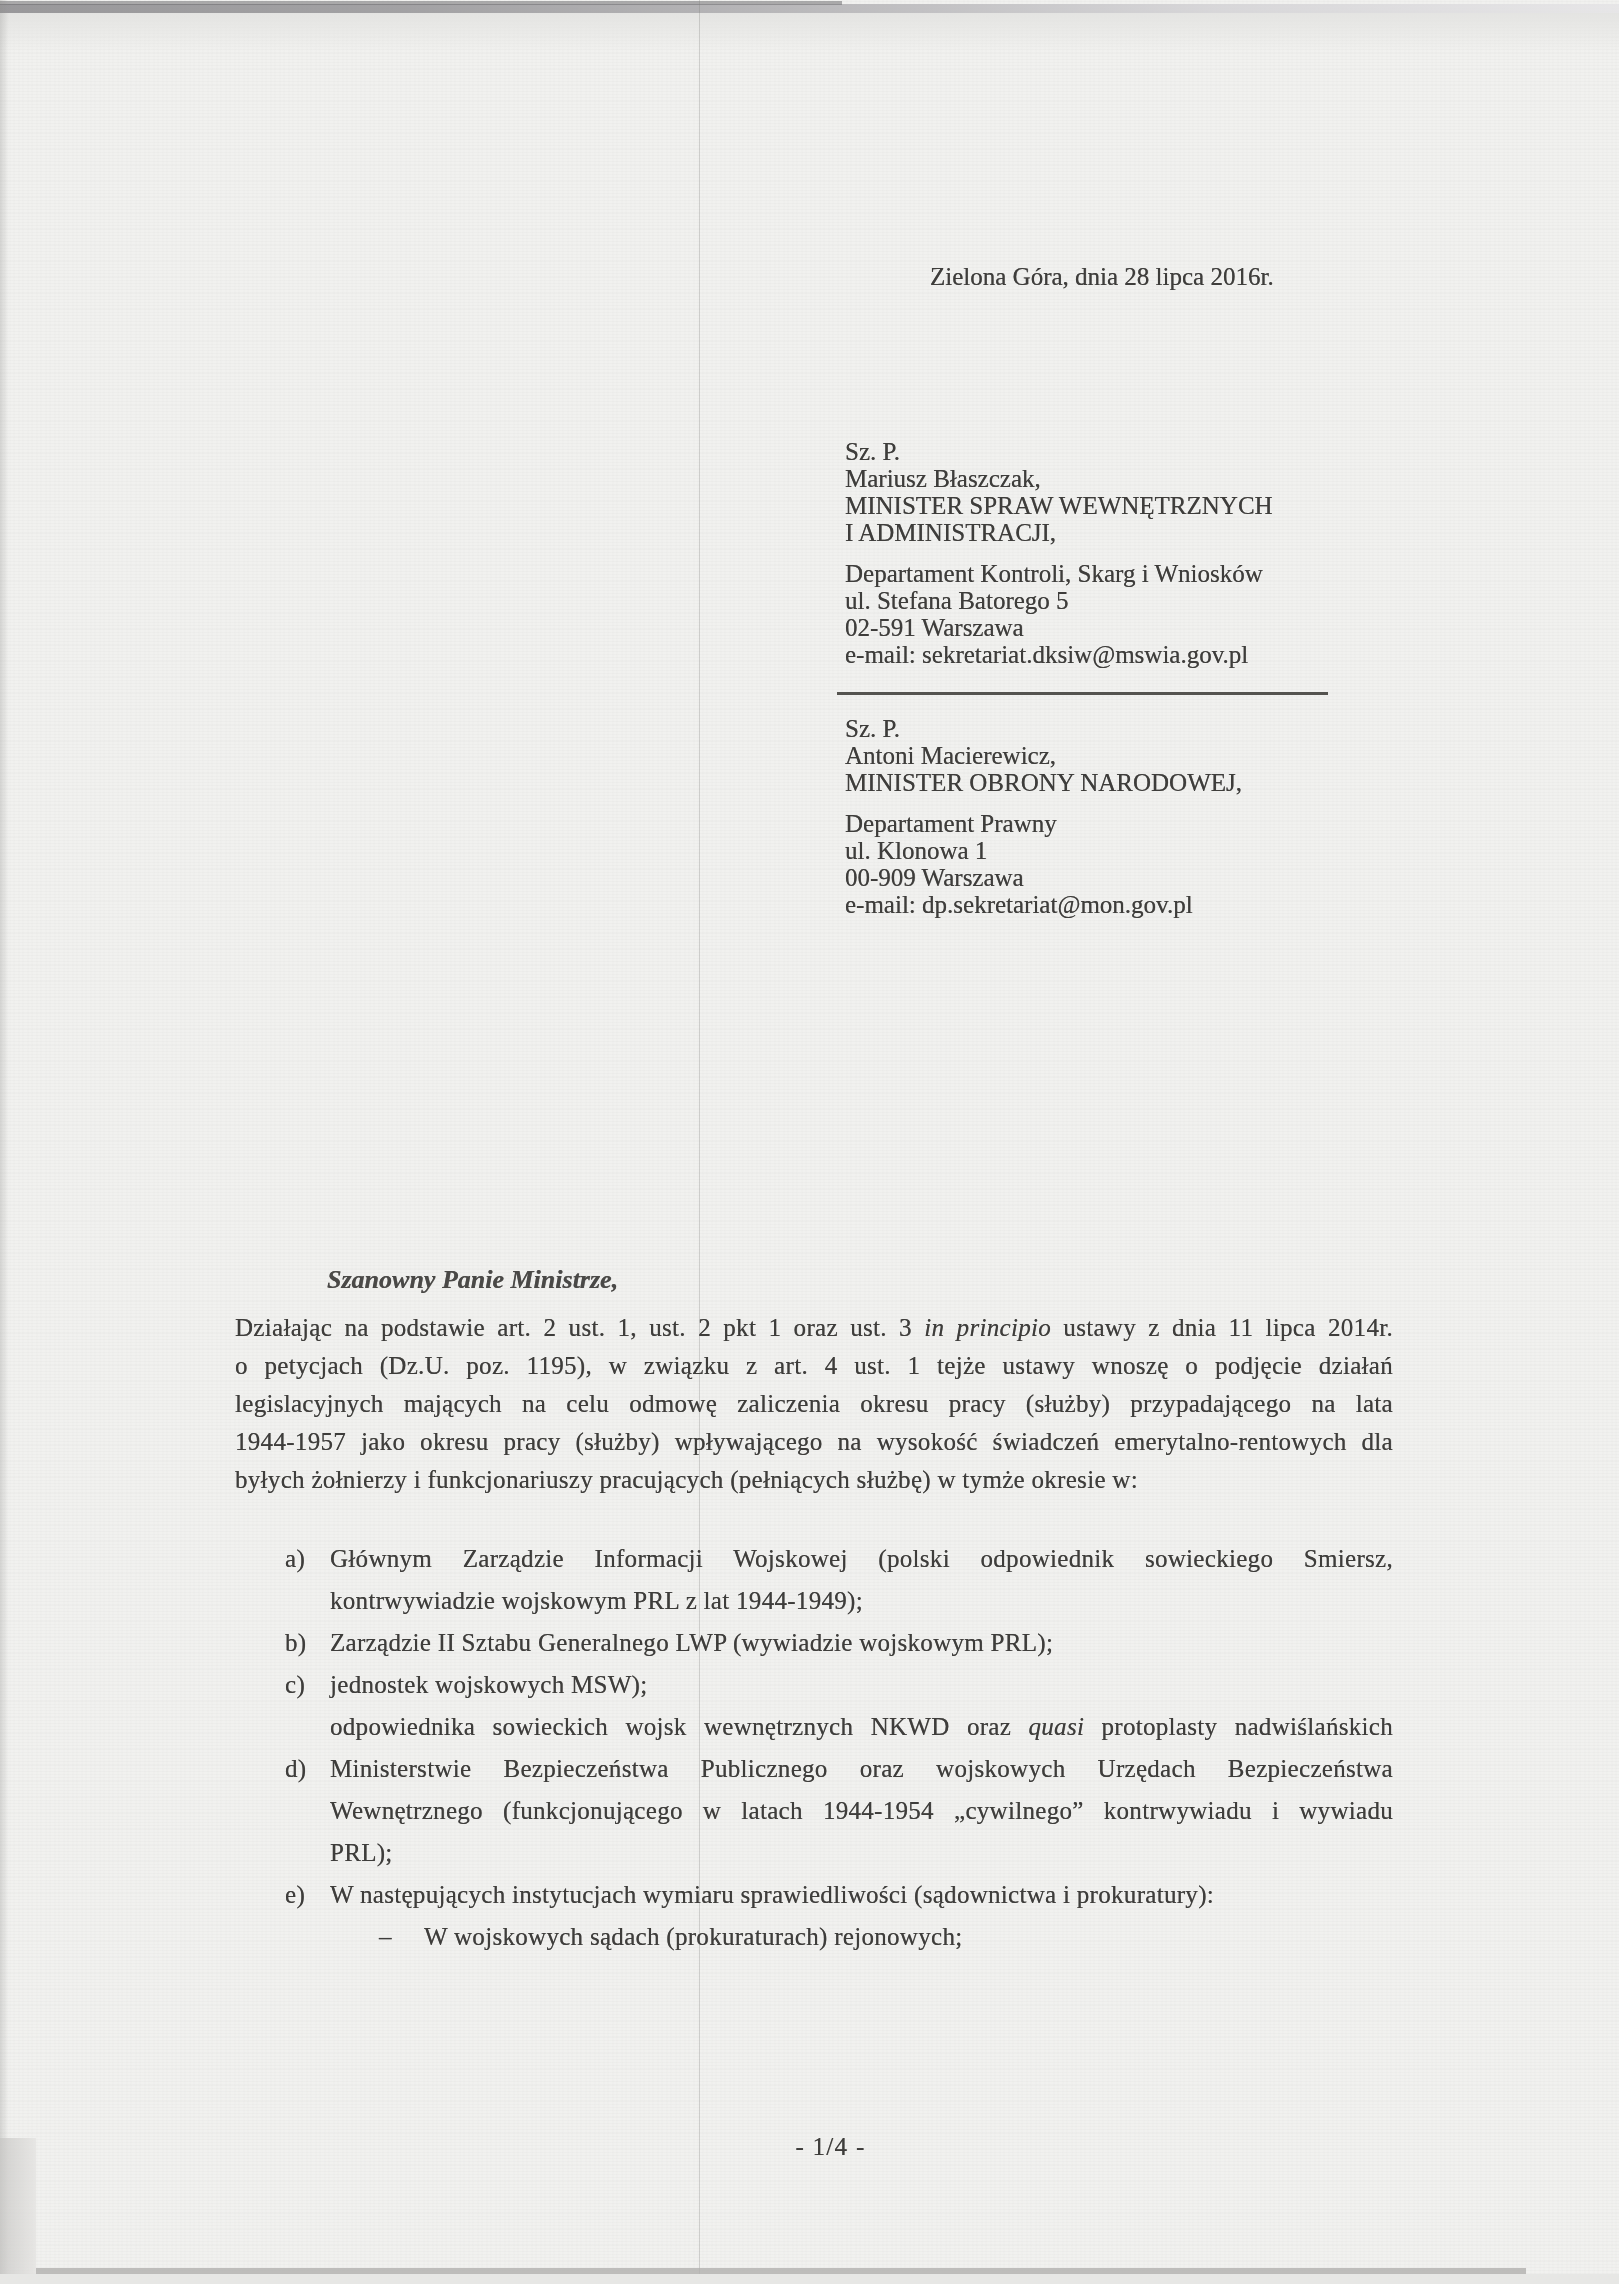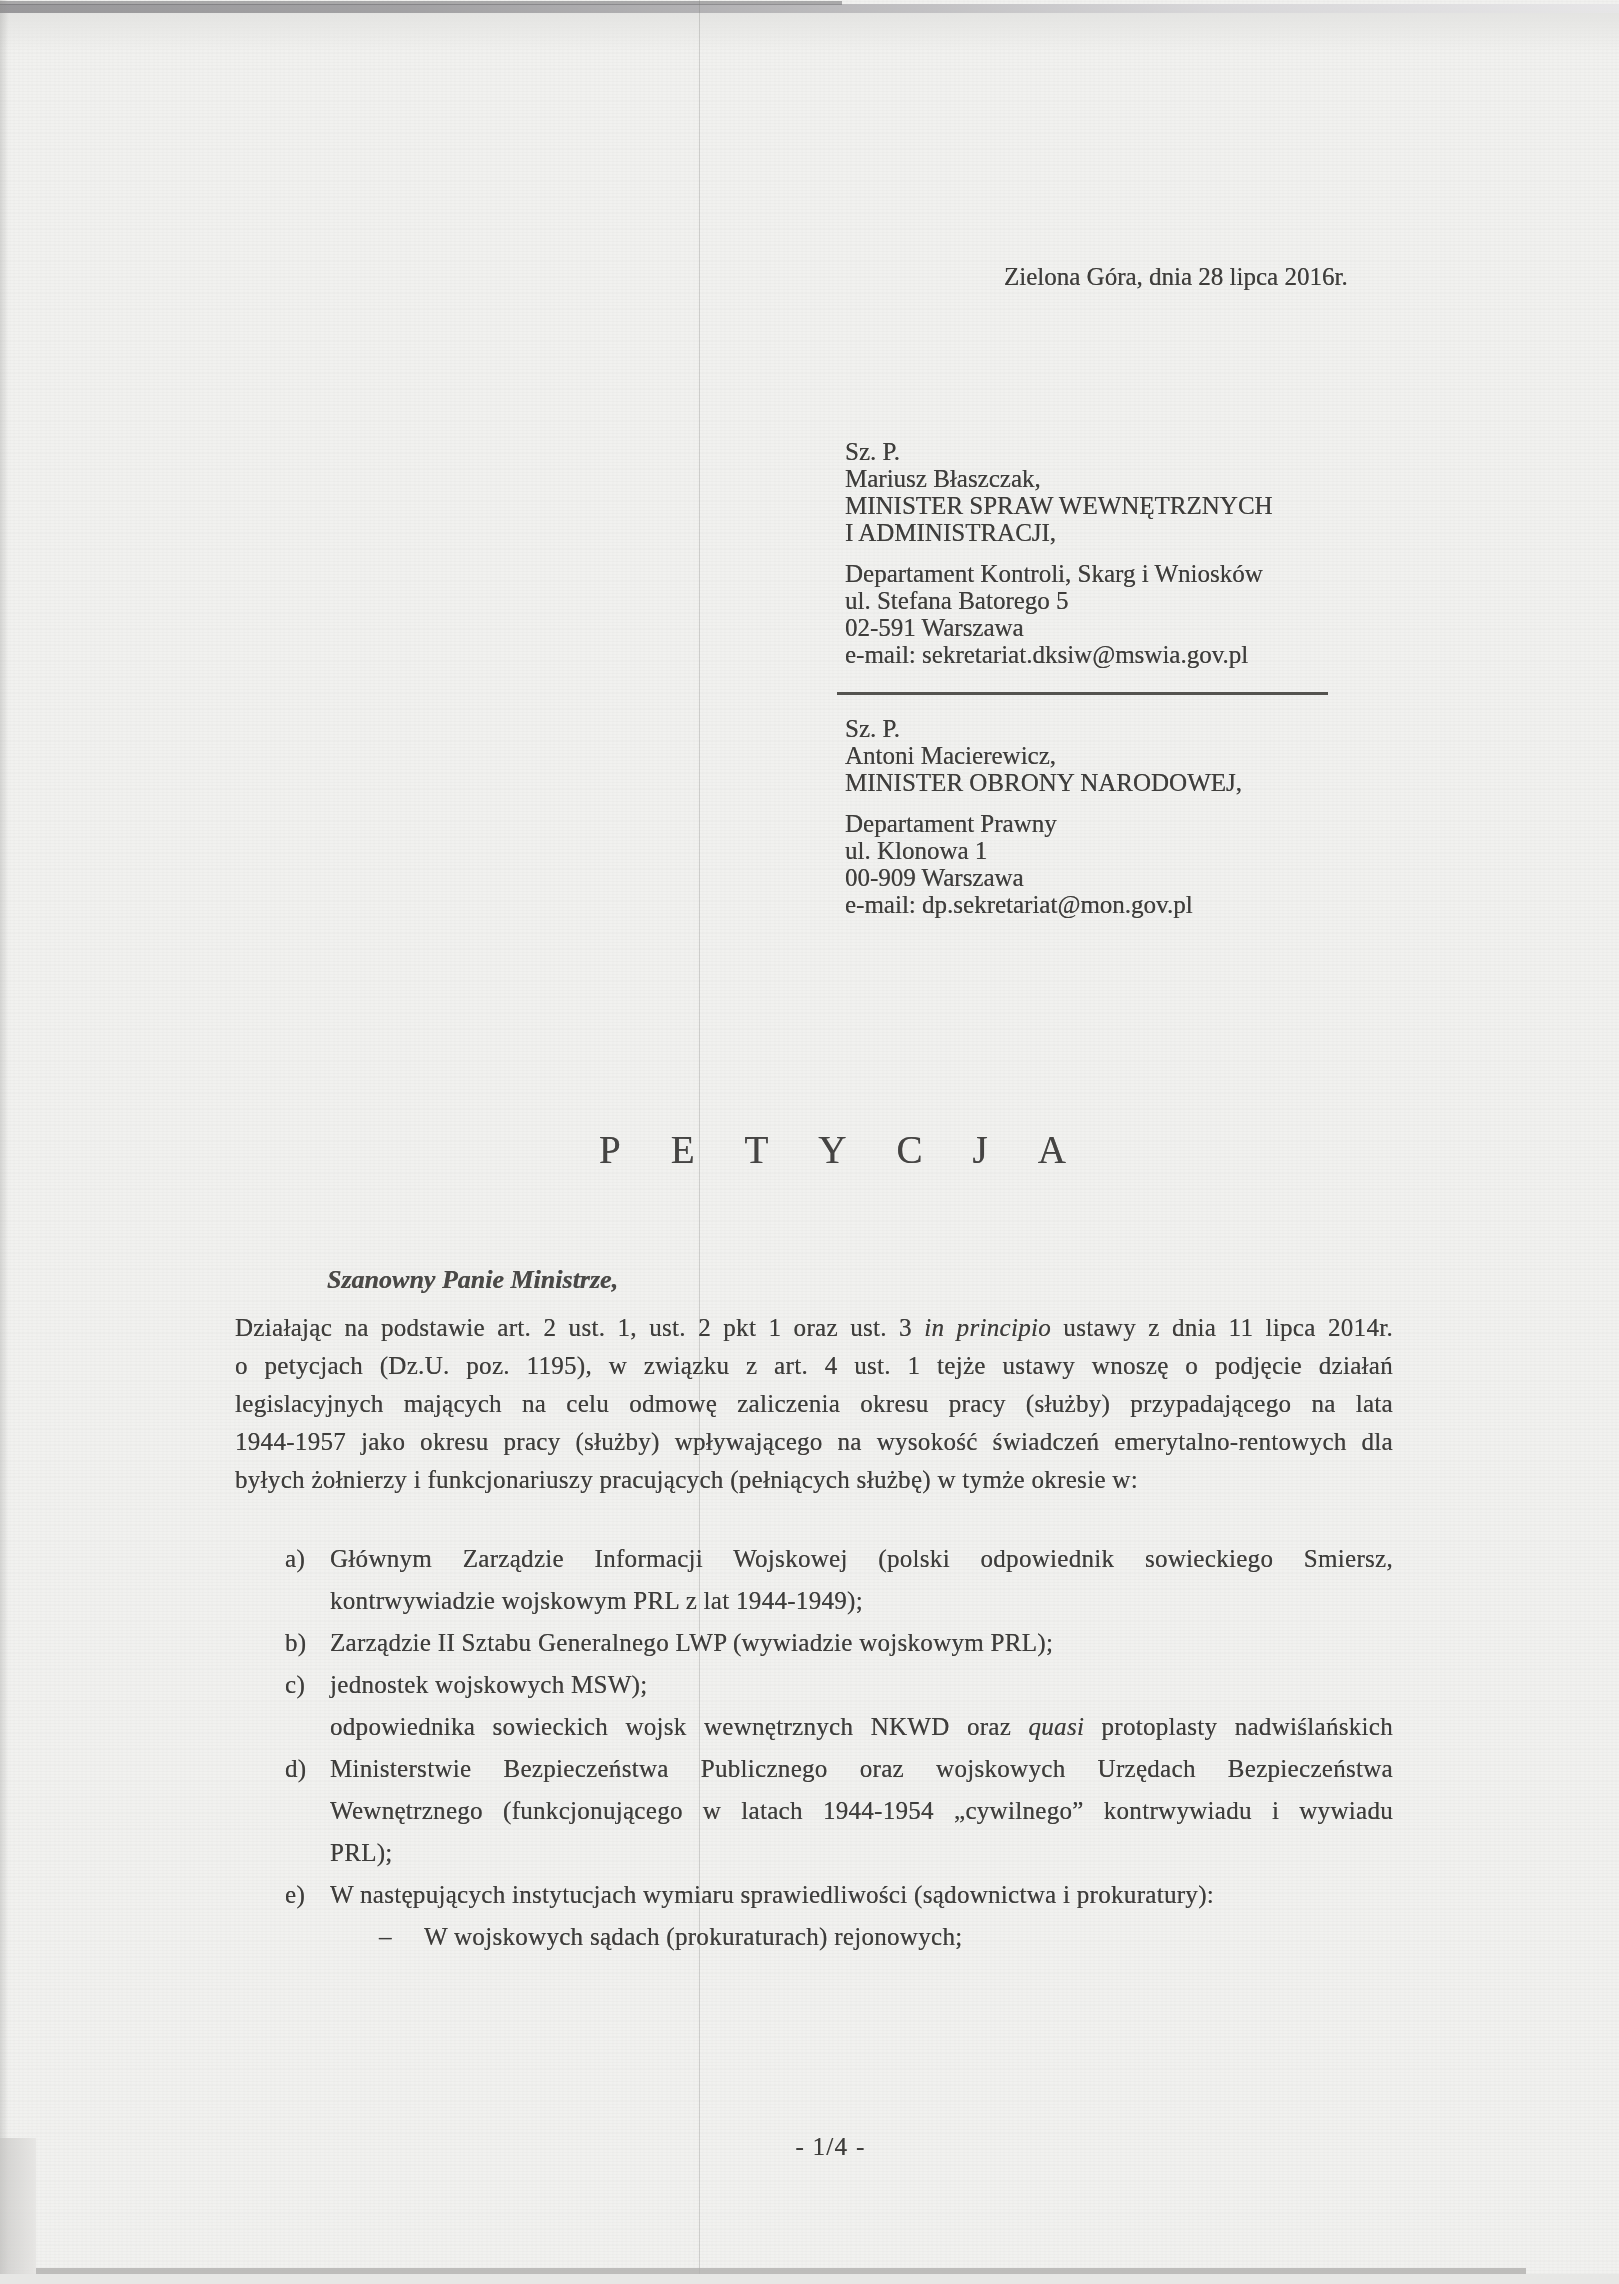--- a/index.html
+++ b/index.html
@@ -51,21 +51,21 @@
   .bottom-line {
     position: absolute; left: 36px; top: 2268px; width: 1490px; height: 5.8px;
     background: #b2b1af; opacity: 0.8; filter: blur(0.3px);
   }
   .bottom-strip {
     position: absolute; left: 0; top: 2274px; width: 100%; height: 10.4px;
     background: #e7e7e5;
   }
   
   .date-line {
-    position: absolute; left: 1004px; top: 261px;
+    position: absolute; left: 930px; top: 261px;
     font-size: 25px; line-height: 31px; white-space: nowrap;
   }
   .recipient { position: absolute; left: 845px; font-size: 25px; line-height: 27px; }
   .recipient-1 { top: 438px; }
   .recipient-2 { top: 715px; }
   .addr-group { margin-top: 13.6px; }
   .separator {
     position: absolute; left: 837px; top: 692px; width: 491px; height: 2.6px;
     background: #54534f; box-shadow: 0 0 0.6px rgba(84,83,79,0.8);
   }
@@ -141,21 +141,20 @@
         <div class="line">MINISTER OBRONY NARODOWEJ,</div>
       </div>
     <div class="addr-group">
         <div class="line">Departament Prawny</div>
         <div class="line">ul. Klonowa 1</div>
         <div class="line">00-909 Warszawa</div>
         <div class="line">e-mail: dp.sekretariat@mon.gov.pl</div>
       </div>
   </div>
 
-  <div class="doc-title scan-text">PETYCJA</div>
 
   <div class="salutation scan-text">Szanowny Panie Ministrze,</div>
 
   <div class="body-par scan-text">
       <div class="jline"><span>Działając na podstawie art. 2 ust. 1, ust. 2 pkt 1 oraz ust. 3 </span><span class="italic">in principio</span><span> ustawy z dnia 11 lipca 2014r.</span></div>
       <div class="jline">o petycjach (Dz.U. poz. 1195), w związku z art. 4 ust. 1 tejże ustawy wnoszę o podjęcie działań</div>
       <div class="jline">legislacyjnych mających na celu odmowę zaliczenia okresu pracy (służby) przypadającego na lata</div>
       <div class="jline">1944-1957 jako okresu pracy (służby) wpływającego na wysokość świadczeń emerytalno-rentowych dla</div>
       <div class="jline">byłych żołnierzy i funkcjonariuszy pracujących (pełniących służbę) w tymże okresie w:</div>
     </div>

